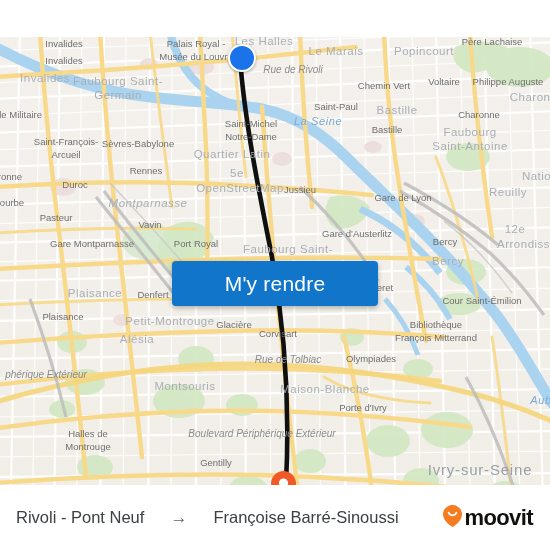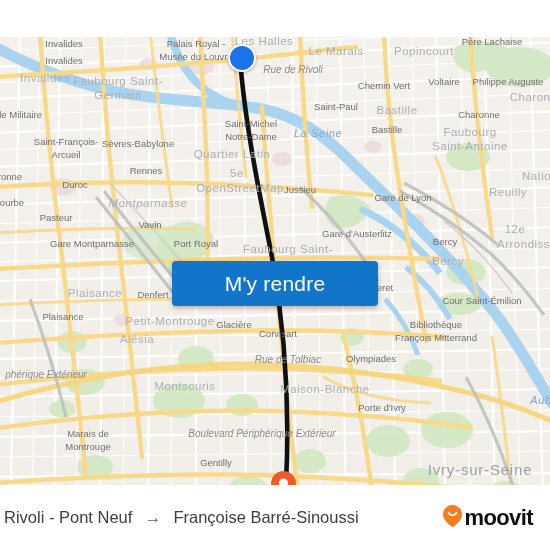--- a/index.html
+++ b/index.html
@@ -36,21 +36,21 @@
   #go-button .lbltxt{color:#fff;font-size:21px;letter-spacing:.2px;}
 
   
   #attrib{position:absolute;left:0;top:457px;height:28px;width:550px;
      background:rgba(255,255,255,.88);display:flex;align-items:center;}
   #attrib .atxt{margin-left:16px;font-size:18px;color:#14532d;}
 
   
   #footer{position:absolute;left:0;top:485px;width:550px;height:65px;background:#fff;
      display:flex;align-items:center;}
-  #route-title{margin-left:4px;display:flex;align-items:center;gap:12px;
+  #route-title{margin-left:16px;display:flex;align-items:center;gap:26px;
      font-size:16.5px;color:#3c4043;}
   #route-title .arrow{font-size:17px;color:#5f6368;}
   #brand{position:absolute;right:17px;top:50%;transform:translateY(-50%);
      display:flex;align-items:flex-start;gap:2px;}
   #brand .wordmark{font-size:22px;font-weight:bold;color:#12100f;letter-spacing:-.6px;}
 </style>
 </head>
 <body>
 
 <div id="page">
@@ -236,21 +236,21 @@
         <div class="lbl poi" style="left: 387px; top: 92px;">Bastille</div>
         <div class="lbl poi" style="left: 479px; top: 77px;">Charonne</div>
         <div class="lbl place2" style="left: 470px; top: 95px;">Faubourg</div>
         <div class="lbl place2" style="left: 470px; top: 109px;">Saint-Antoine</div>
         <div class="lbl poi" style="left: 18px; top: 77px;">ole Militaire</div>
         <div class="lbl poi" style="left: 66px; top: 104px; text-align: center;">Saint-François-</div>
         <div class="lbl poi" style="left: 66px; top: 117px;">Arcueil</div>
         <div class="lbl poi" style="left: 138px; top: 106px;">Sèvres-Babylone</div>
         <div class="lbl poi" style="left: 251px; top: 86px;">Saint-Michel</div>
         <div class="lbl poi" style="left: 251px; top: 99px;">Notre-Dame</div>
-        <div class="lbl water" style="left: 318px; top: 96px;">La Seine</div>
+        <div class="lbl water" style="left: 318px; top: 84px;">La Seine</div>
         <div class="lbl place2" style="left: 232px; top: 117px;">Quartier Latin</div>
         <div class="lbl place2" style="left: 237px; top: 136px;">5e</div>
         <div class="lbl place2" style="left: 240px; top: 151px;">OpenStreetMap</div>
         <div class="lbl poi" style="left: 300px; top: 152px;">Jussieu</div>
         <div class="lbl poi" style="left: 146px; top: 133px;">Rennes</div>
         <div class="lbl poi" style="left: 10px; top: 139px;">ronne</div>
         <div class="lbl poi" style="left: 75px; top: 147px;">Duroc</div>
         <div class="lbl poi" style="left: 12px; top: 165px;">ourbe</div>
         <div class="lbl place2" style="left: 148px; top: 166px; font-style: italic;">Montparnasse</div>
         <div class="lbl poi" style="left: 56px; top: 180px;">Pasteur</div>
@@ -275,22 +275,22 @@
         <div class="lbl poi" style="left: 278px; top: 296px;">Corvisart</div>
         <div class="lbl poi" style="left: 482px; top: 263px;">Cour Saint-Émilion</div>
         <div class="lbl poi" style="left: 436px; top: 287px;">Bibliothèque</div>
         <div class="lbl poi" style="left: 436px; top: 300px;">François Mitterrand</div>
         <div class="lbl place2" style="left: 137px; top: 302px;">Alésia</div>
         <div class="lbl road" style="left: 288px; top: 322px; text-align: right;">Rue de Tolbiac</div>
         <div class="lbl poi" style="left: 371px; top: 321px;">Olympiades</div>
         <div class="lbl road" style="left: 46px; top: 337px;">phérique Extérieur</div>
         <div class="lbl place2" style="left: 185px; top: 349px;">Montsouris</div>
         <div class="lbl place2" style="left: 325px; top: 352px;">Maison-Blanche</div>
-        <div class="lbl poi" style="left: 382px; top: 370px;">Porte d'Ivry</div>
-        <div class="lbl poi" style="left: 88px; top: 396px;">Marais de</div>
+        <div class="lbl poi" style="left: 363px; top: 370px;">Porte d'Ivry</div>
+        <div class="lbl poi" style="left: 88px; top: 396px;">Halles de</div>
         <div class="lbl poi" style="left: 88px; top: 409px;">Montrouge</div>
         <div class="lbl road" style="left: 262px; top: 396px;">Boulevard Périphérique Extérieur</div>
         <div class="lbl big" style="left: 480px; top: 432px;">Ivry-sur-Seine</div>
         <div class="lbl poi" style="left: 216px; top: 425px;">Gentilly</div>
         <div class="lbl poi" style="left: 350px; top: 468px;">Le Kremlin-Bicêtre</div>
         <div class="lbl poi" style="left: 470px; top: 465px;">Mairie d'Ivry</div>
         <div class="lbl place2" style="left: 175px; top: 479px;">Arcueil</div>
         <div class="lbl water" style="left: 541px; top: 363px;">Aub</div>
       </div>
 

